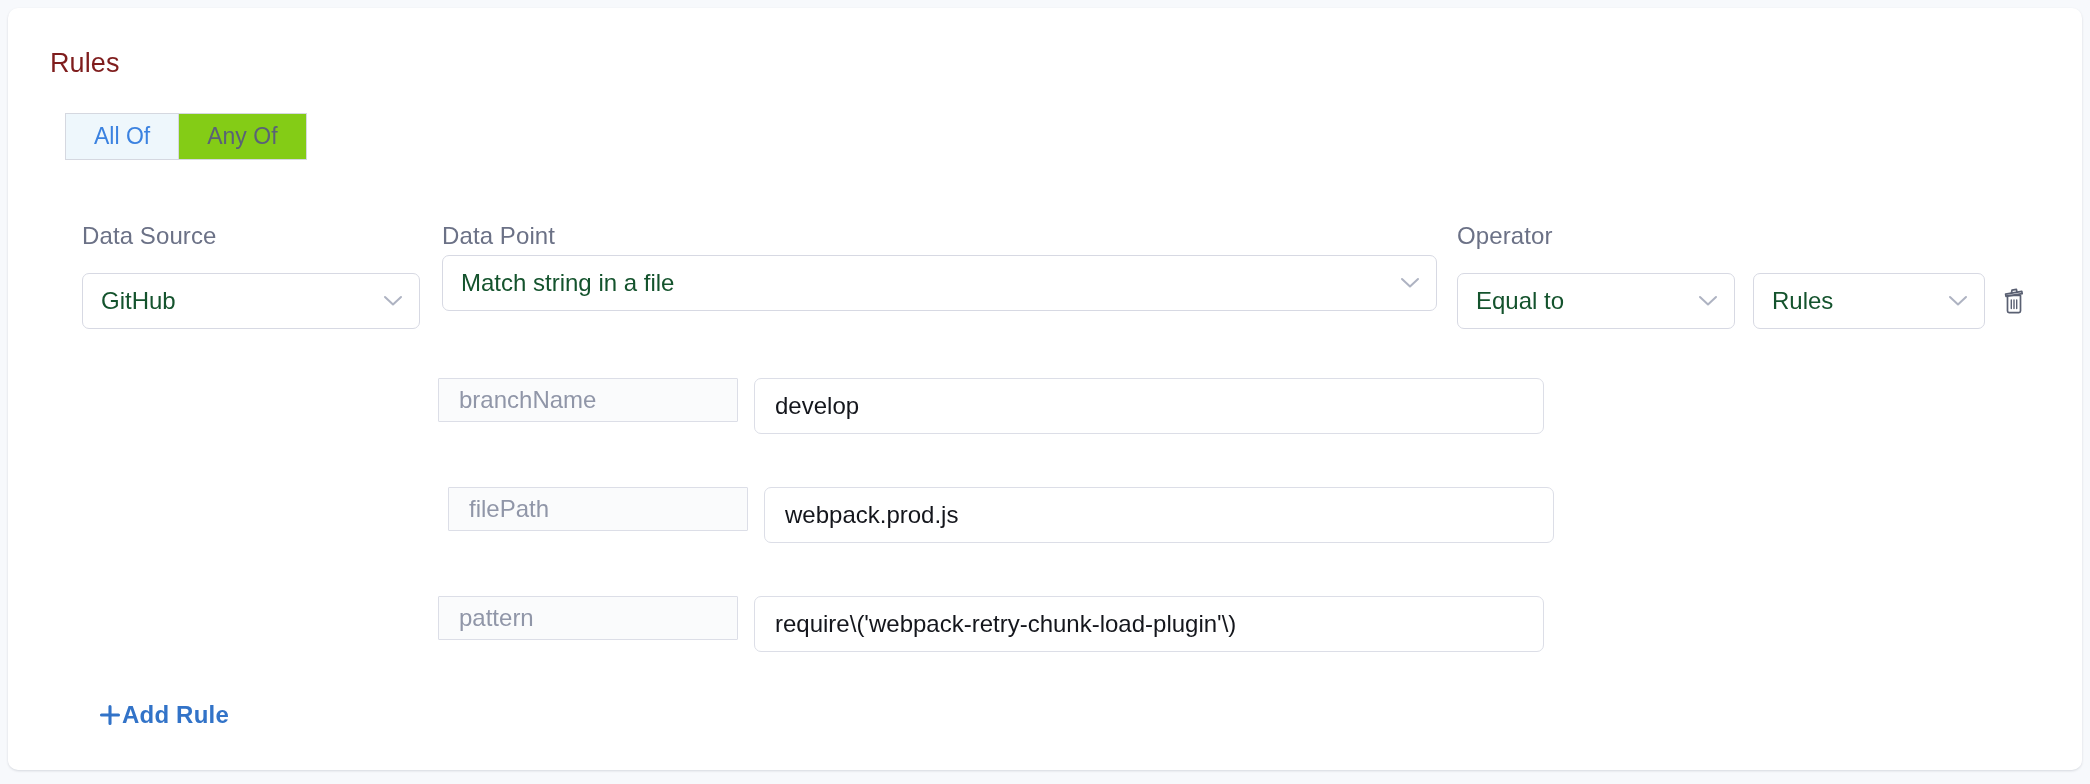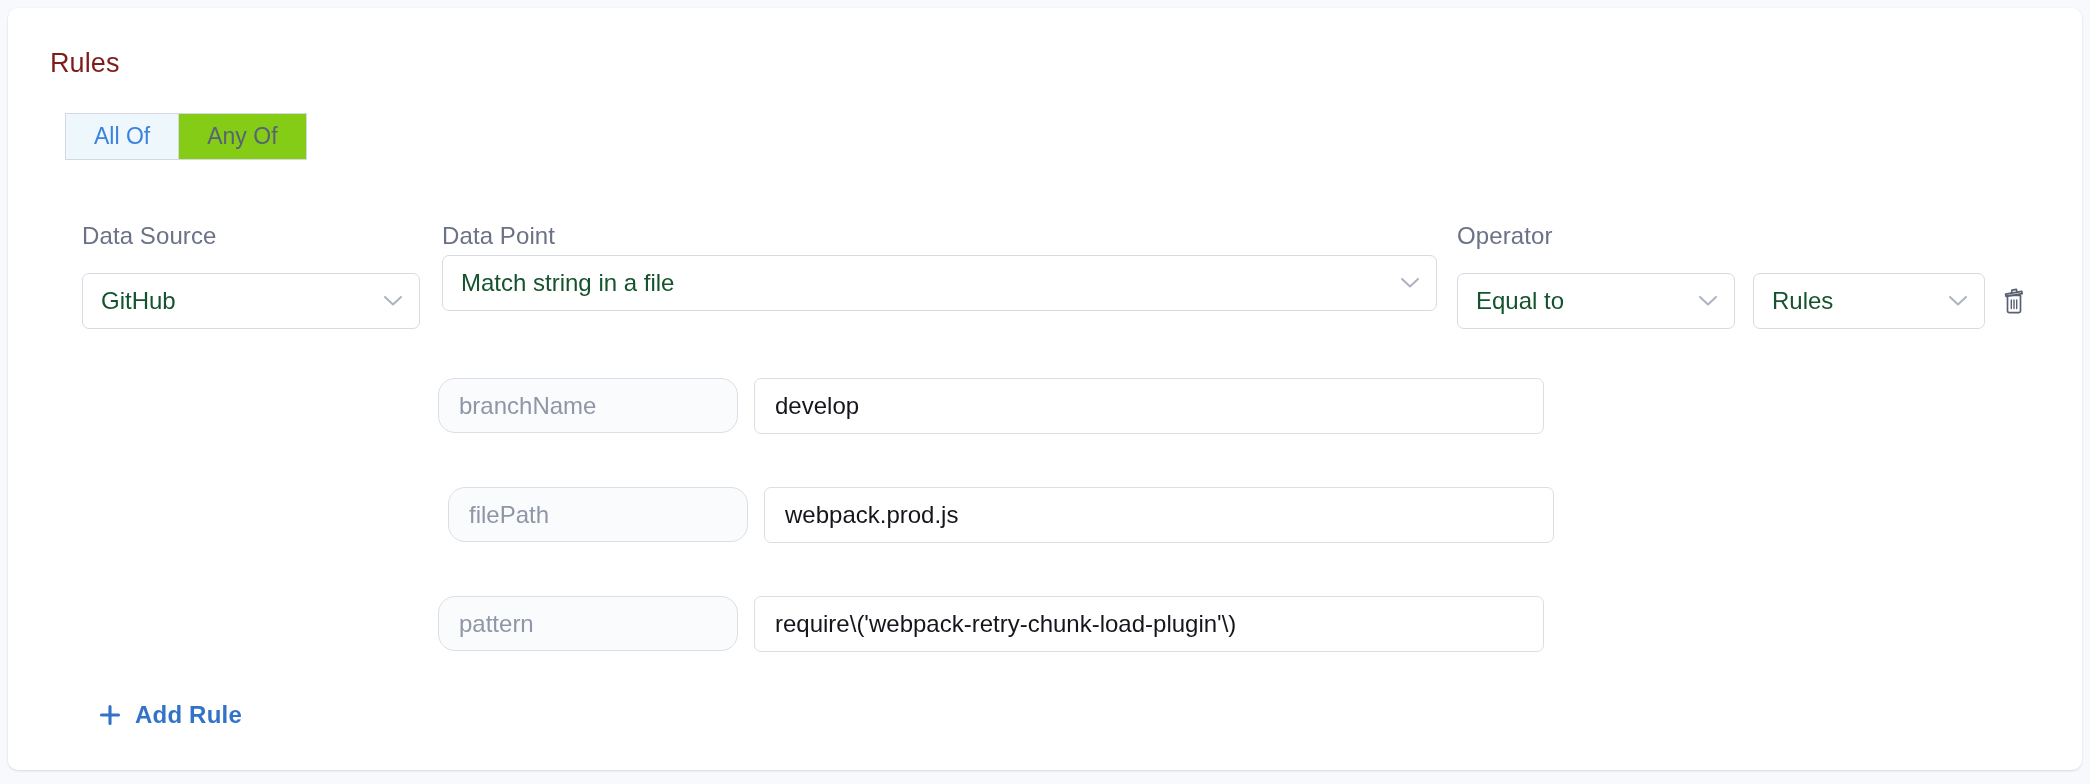--- a/index.html
+++ b/index.html
@@ -124,24 +124,24 @@
     border: none;
     cursor: pointer;
     padding: 0;
   }
 
   
   .param-key {
     position: absolute;
     left: 430px;
     width: 300px;
-    height: 55px;
+    height: 44px;
     background: #fafbfc;
     border: 1px solid #dcdee7;
-    border-radius: 17px;
+    border-radius: 1px;
     display: flex;
     align-items: center;
   }
   .param-key span {
     padding-left: 20px;
     font-size: 24px;
     color: #9096a8;
     white-space: nowrap;
   }
   .param-val {
@@ -166,21 +166,20 @@
   .prow-1 { top: 479px; margin-left: 10px; }
   .prow-2 { top: 588px; }
 
   
   .add-rule {
     position: absolute;
     left: 90px;
     top: 693px;
     display: flex;
     align-items: center;
-    gap: 13px;
     background: transparent;
     border: none;
     padding: 0;
     cursor: pointer;
   }
   .add-rule .plus {
     display: flex;
     align-items: center;
     justify-content: center;
     width: 24px;

